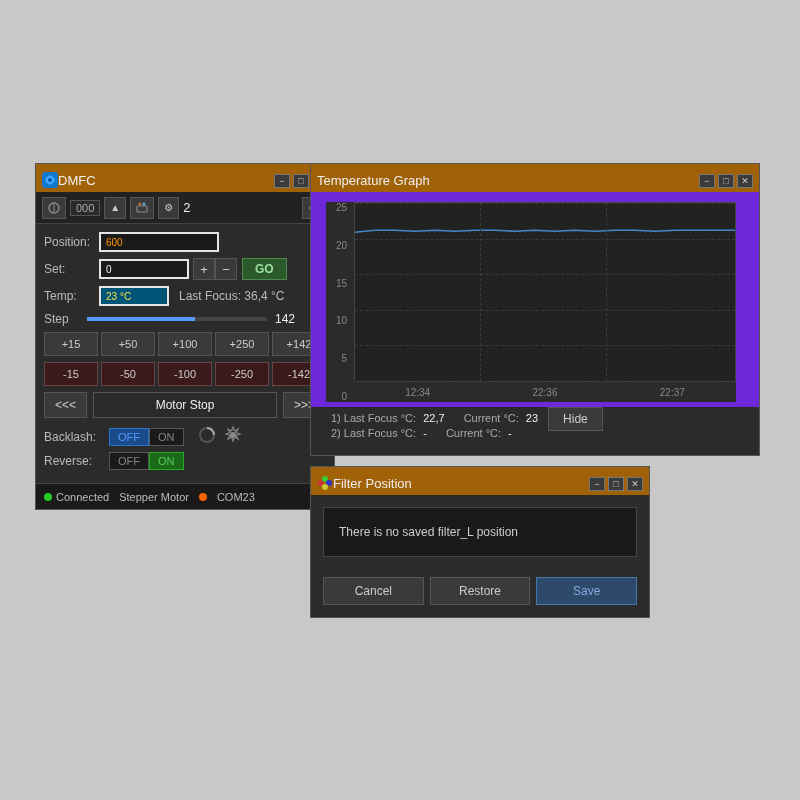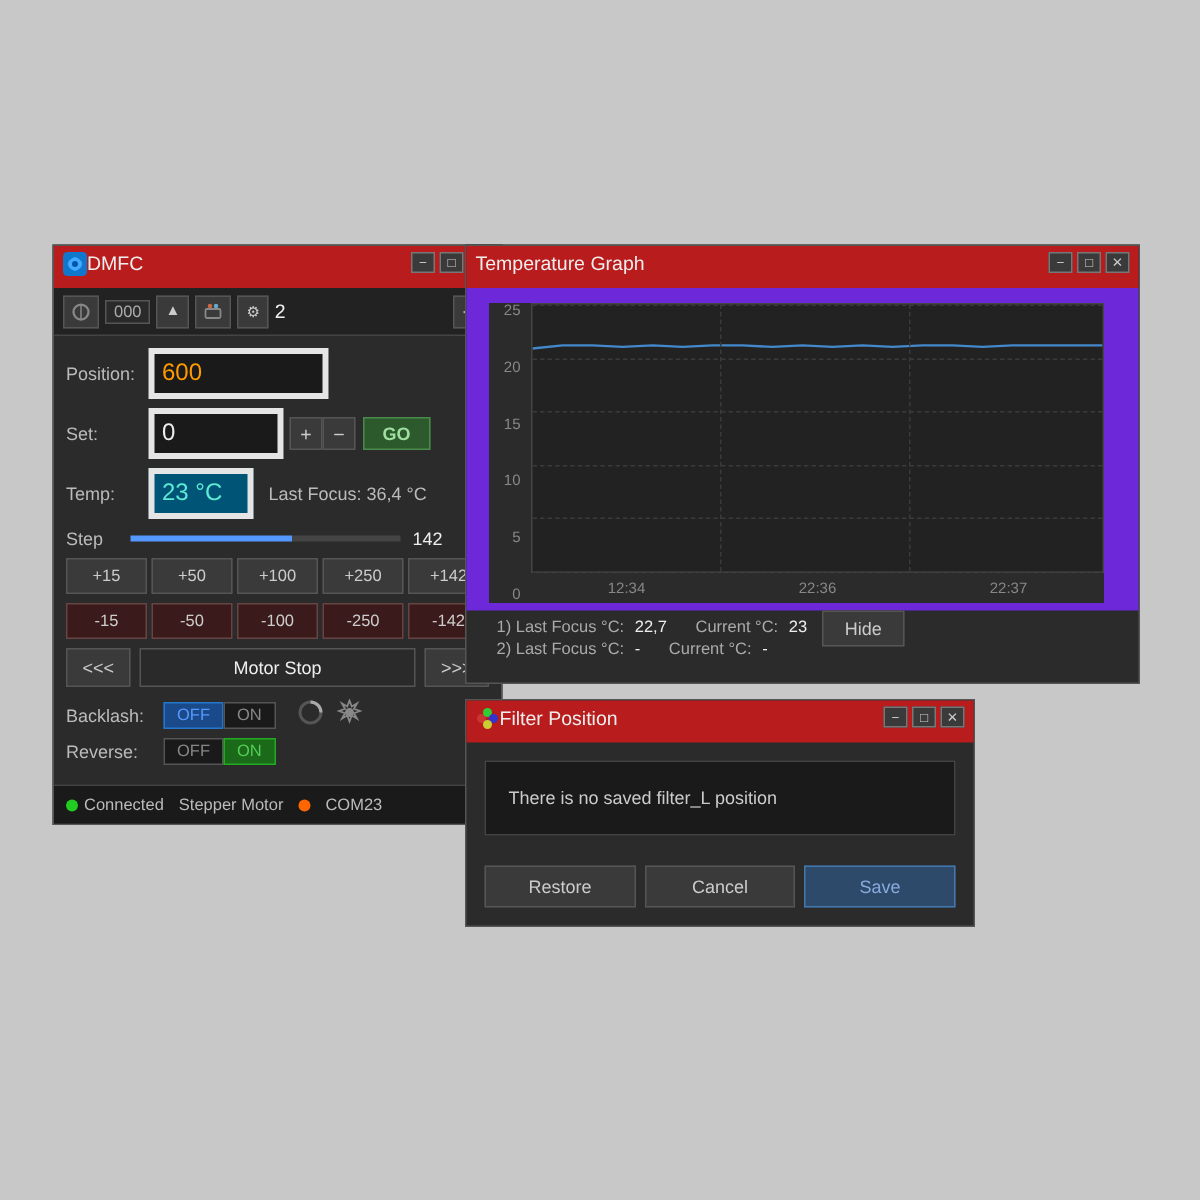--- a/index.html
+++ b/index.html
@@ -13,23 +13,23 @@
     }
 
     .window {
       position: absolute;
       background: #2b2b2b;
       border: 1px solid #555;
       color: #ddd;
     }
 
     .title-bar {
-      background: #b91c1c;
-      display: flex;
-      align-items: flex-start;
+      background: #a16207;
+      display: flex;
+      align-items: flex-end;
       padding: 4px 6px;
       height: 28px;
       user-select: none;
     }
 
     .title-bar .title-text {
       flex: 1;
       font-size: 13px;
       color: #eee;
     }
@@ -97,35 +97,35 @@
     }
 
     .field-label {
       color: #bbb;
       width: 55px;
       font-size: 12px;
     }
 
     .field-input {
       background: #1a1a1a;
-      border: 4px solid #e5e5e5;
+      border: 2px solid #e5e5e5;
       color: #ff9900;
       padding: 2px 5px;
-      font-size: 16px;
-      height: 34px;
+      font-size: 10px;
+      height: 20px;
       width: 90px;
     }
 
     .field-input.white-text {
       color: #eee;
     }
 
     .field-input.cyan-bg {
       background: #005577;
-      color: #5eead4;
+      color: #fde047;
     }
 
     .btn-small {
       background: #3a3a3a;
       border: 1px solid #555;
       color: #ccc;
       width: 22px;
       height: 22px;
       cursor: pointer;
       font-size: 13px;
@@ -688,17 +688,17 @@
     <div class="win-btn">✕</div>
   </div>
 
   <div class="filter-content">
     <div class="filter-message">
       <span>There is no saved filter_L position</span>
     </div>
   </div>
 
   <div class="filter-buttons">
+    <button class="filter-btn">Cancel</button>
     <button class="filter-btn">Restore</button>
-    <button class="filter-btn">Cancel</button>
     <button class="filter-btn save-btn">Save</button>
   </div>
 </div>
 
 </body></html>

